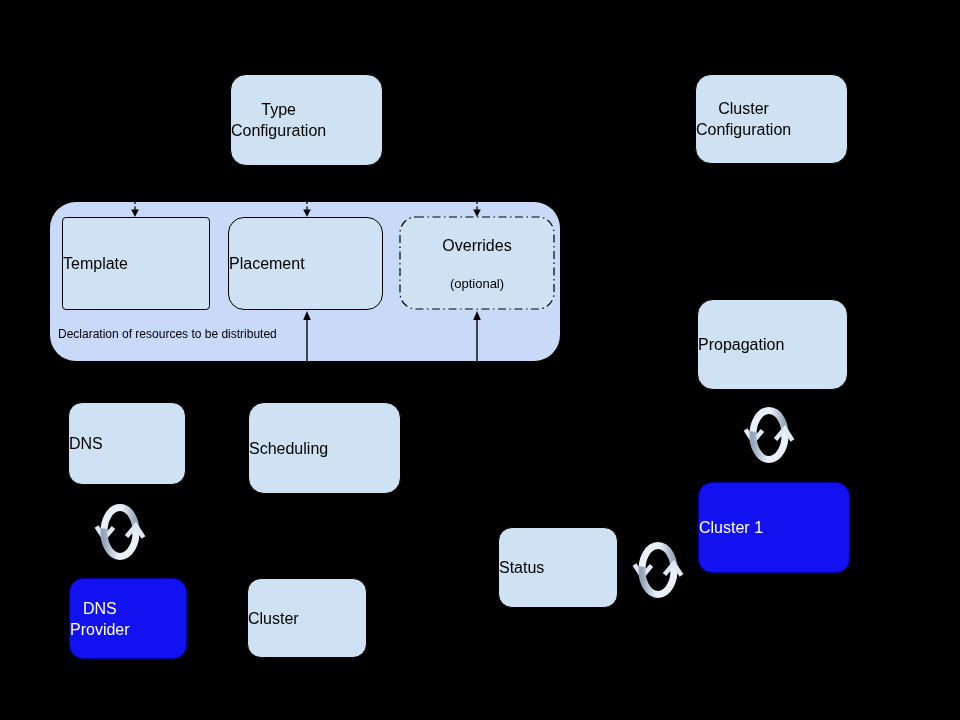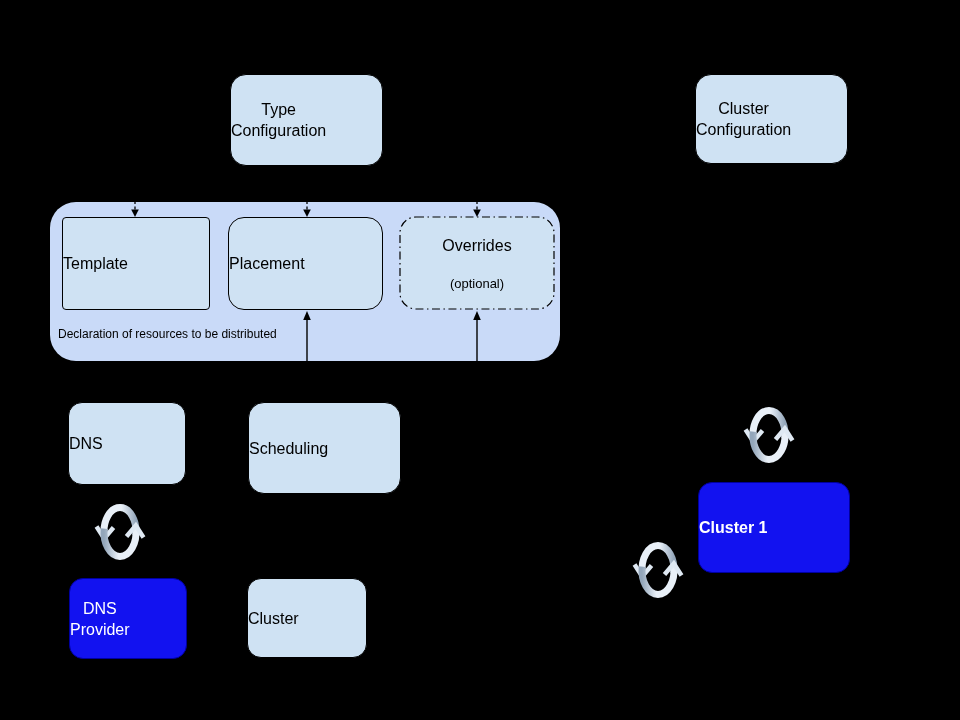--- a/index.html
+++ b/index.html
@@ -30,21 +30,21 @@
     text-align:center;
   }
   .lbl{
     font-size:16px;line-height:21px;white-space:pre-line;color:var(--text);
   }
   .blue{
     background:var(--blue-fill);
     border:1px solid #0000a0;
   }
   .blue .lbl{color:var(--text-on-blue);}
-  .bold .lbl{font-weight:700;}
+  .bold .lbl{font-weight:400;}
   .italic-suffix{font-style:italic;}
   .container-group{
     position:absolute;left:50px;top:202px;width:510px;height:159px;
     background:var(--container-fill);
     border-radius:26px;border:none;
   }
   .caption{
     position:absolute;left:58px;top:326px;
     font-size:12px;line-height:16px;color:var(--text);
   }
@@ -137,21 +137,27 @@
 
   <div class="box blue" style="left:69px;top:578px;width:118px;height:81px;border-radius:14px">
     <span class="lbl">DNS
 Provider</span>
   </div>
 
   <div class="box" style="left:247px;top:578px;width:120px;height:80px;border-radius:14px">
     <span class="lbl">Cluster</span>
   </div>
 
+  <div class="box" style="left:697px;top:299px;width:151px;height:91px;border-radius:16px">
+    <span class="lbl">Propagation</span>
+  </div>
 
+  <div class="box" style="left:498px;top:527px;width:120px;height:81px;border-radius:14px">
+    <span class="lbl">Status</span>
+  </div>
 
   <div class="box blue bold" style="left:698px;top:482px;width:152px;height:91px;border-radius:14px">
     <span class="lbl">Cluster 1</span>
   </div>
 
 
   <svg class="sync" viewBox="0 0 52 74" style="left:94px;top:495px">
     <path d="M41.8 40.3 A16 24 0 1 0 10.2 40.3" fill="none" stroke="url(#syncGrad)" stroke-width="7"></path>
     <path d="M2.5 31.5 L10.2 43.5 L19.5 32.5" fill="none" style="stroke:var(--sync-chevron)" stroke-width="4.5"></path>
     <g transform="rotate(180 26 37)">

